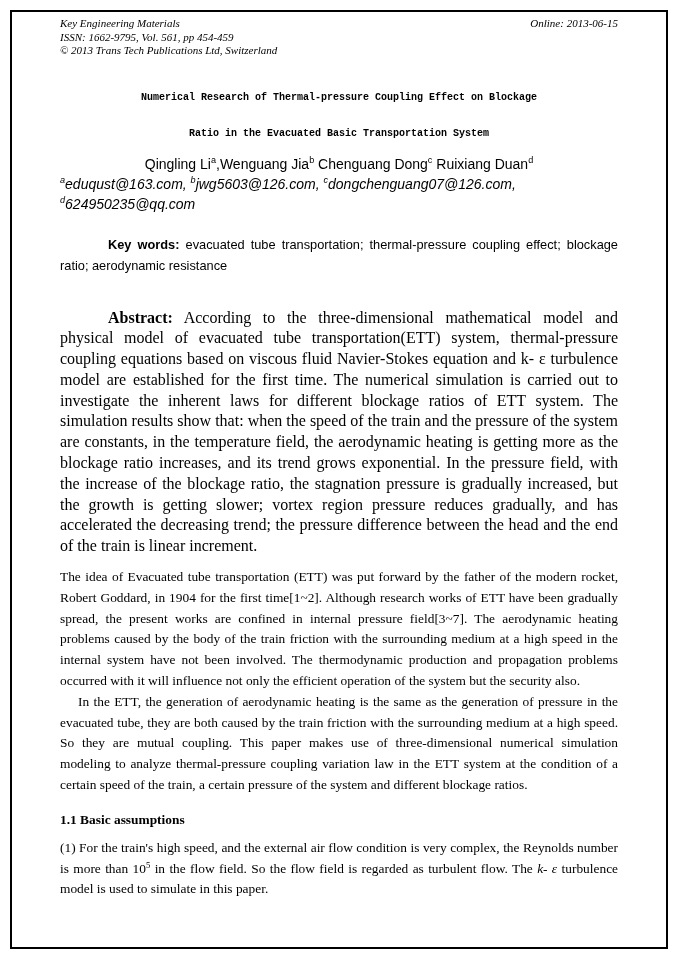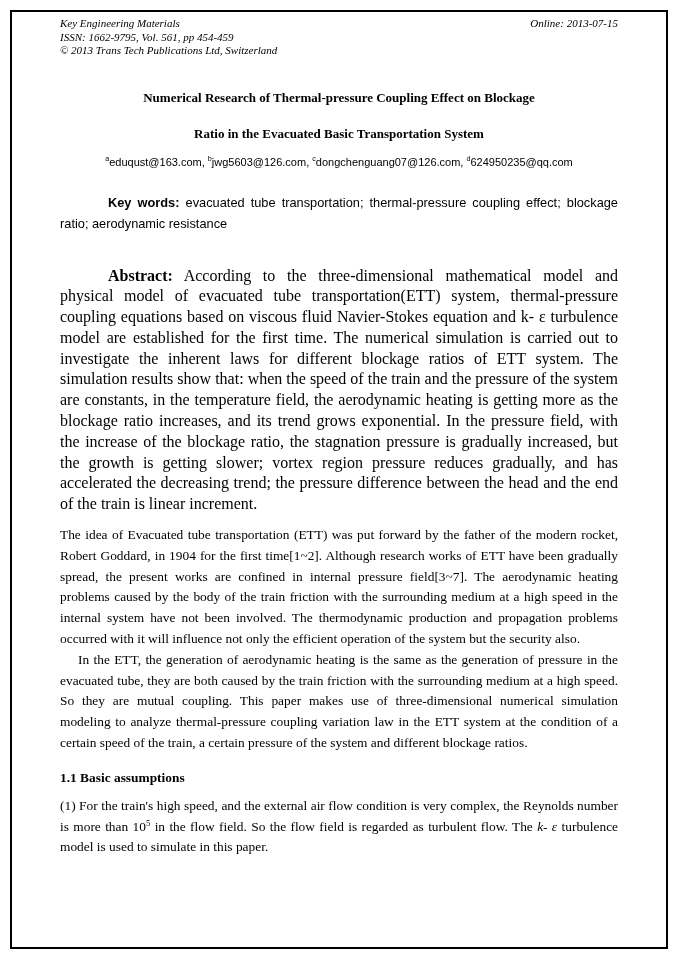--- a/index.html
+++ b/index.html
@@ -34,22 +34,22 @@
   }
   .pub-line {
     font-style: italic;
     font-size: 11px;
     line-height: 13.5px;
     white-space: nowrap;
   }
   
   .title {
     margin-top: 22px;
-    font-family: Liberation Serif, serif;
-    font-size: 13px;
+    font-family: Liberation Mono, monospace;
+    font-size: 10px;
     font-weight: bold;
     text-align: center;
     line-height: 36px;
   }
   .title-line { display: block; }
   .authors {
     margin-top: 2px;
     font-family: "Liberation Sans", sans-serif;
     font-size: 14px;
     text-align: center;
@@ -58,23 +58,24 @@
   sup { font-size: 0.65em; line-height: 0; }
   .affiliation {
     margin-top: 10px;
     font-family: "Liberation Sans", sans-serif;
     font-size: 12.8px;
     line-height: 21px;
     text-align: center;
   }
   .emails {
     font-family: "Liberation Sans", sans-serif;
-    font-size: 11px;
+    font-size: 14px;
     line-height: 20px;
-    text-align: center;
+    text-align: left;
+    font-style: italic;
   }
   
   .keywords {
     margin-top: 20px;
     font-family: "Liberation Sans", sans-serif;
     font-size: 12.8px;
     line-height: 21px;
     text-align: justify;
   }
   
@@ -113,28 +114,29 @@
 <div class="page">
   <div class="frame"></div>
   <div class="content">
 
     <header class="pub-header">
       <div>
         <div class="pub-line">Key Engineering Materials</div>
         <div class="pub-line">ISSN: 1662-9795, Vol. 561, pp 454-459</div>
         <div class="pub-line">© 2013 Trans Tech Publications Ltd, Switzerland</div>
       </div>
-      <div class="pub-line">Online: 2013-07-15</div>
+      <div class="pub-line">Online: 2013-06-15</div>
     </header>
 
     <h1 class="title">
       <span class="title-line">Numerical Research of Thermal-pressure Coupling Effect on Blockage</span>
       <span class="title-line">Ratio in the Evacuated Basic Transportation System</span>
     </h1>
 
+    <div class="authors"><span>Qingling Li</span><sup>a</sup><span>,Wenguang Jia</span><sup>b</sup><span> Chenguang Dong</span><sup>c</sup><span> Ruixiang Duan</span><sup>d</sup></div>
 
 
     <div class="emails"><sup>a</sup><span>eduqust@163.com, </span><sup>b</sup><span>jwg5603@126.com, </span><sup>c</sup><span>dongchenguang07@126.com, </span><sup>d</sup><span>624950235@qq.com</span></div>
 
     <p class="keywords"><b>Key words:</b><span> evacuated tube transportation; thermal-pressure coupling effect; blockage ratio; aerodynamic resistance</span></p>
 
     <p class="abstract"><b>Abstract:</b><span> According to the three-dimensional mathematical model and physical model of evacuated tube transportation(ETT) system, thermal-pressure coupling equations based on viscous fluid Navier-Stokes equation and k- ε turbulence model are established for the first time. The numerical simulation is carried out to investigate the inherent laws for different blockage ratios of ETT system. The simulation results show that: when the speed of the train and the pressure of the system are constants, in the temperature field, the aerodynamic heating is getting more as the blockage ratio increases, and its trend grows exponential. In the pressure field, with the increase of the blockage ratio, the stagnation pressure is gradually increased, but the growth is getting slower; vortex region pressure reduces gradually, and has accelerated the decreasing trend; the pressure difference between the head and the end of the train is linear increment.</span></p>
 
 
     <p class="body">The idea of Evacuated tube transportation (ETT) was put forward by the father of the modern rocket, Robert Goddard, in 1904 for the first time[1~2]. Although research works of ETT have been gradually spread, the present works are confined in internal pressure field[3~7]. The aerodynamic heating problems caused by the body of the train friction with the surrounding medium at a high speed in the internal system have not been involved. The thermodynamic production and propagation problems occurred with it will influence not only the efficient operation of the system but the security also.</p>

